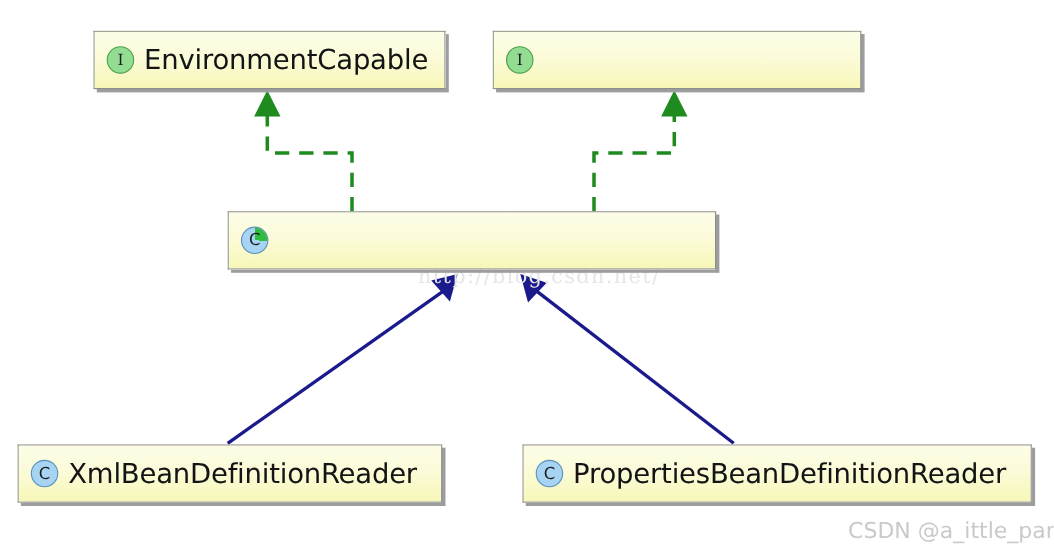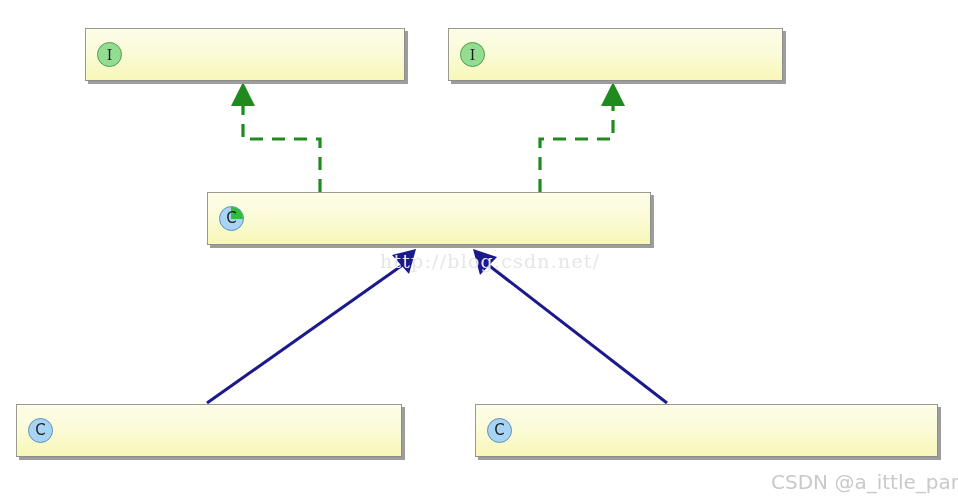--- a/index.html
+++ b/index.html
@@ -93,21 +93,21 @@
     z-index: 2;
     font-family: "DejaVu Sans", "Liberation Sans", sans-serif;
     font-size: 15px;
     color: #1b1b1b;
     line-height: 1;
   }
   
   .watermark-url {
     position: absolute;
     left: 380px;
-    top: 250px;
+    top: 240px;
     font-family: "DejaVu Serif", "Liberation Serif", serif;
     font-size: 19px;
     color: #e6e6e6;
     letter-spacing: 1.2px;
     white-space: nowrap;
     z-index: 2;
   }
   .watermark-credit {
     position: absolute;
     left: 771px;
@@ -147,42 +147,45 @@
       <polygon points="473,249 497,257 480,275" fill="#1a1a8c"></polygon>
     </g>
   </svg>
 
   <div class="watermark-url">http://blog.csdn.net/</div>
 
   <div class="uml-node" style="left:85px; top:28px; width:320px; height:53px;">
     <span class="icon icon-interface">
       <span class="glyph">I</span>
     </span>
+    <span class="uml-label">EnvironmentCapable</span>
   </div>
 
   <div class="uml-node" style="left:448px; top:28px; width:335px; height:53px;">
     <span class="icon icon-interface">
       <span class="glyph">I</span>
     </span>
   </div>
 
   <div class="uml-node" style="left:207px; top:192px; width:444px; height:53px;">
     <span class="icon icon-abstract">
       <span class="arc"></span>
       <span class="glyph">C</span>
     </span>
   </div>
 
   <div class="uml-node" style="left:16px; top:404px; width:386px; height:53px;">
     <span class="icon icon-class">
       <span class="glyph">C</span>
     </span>
+    <span class="uml-label">XmlBeanDefinitionReader</span>
   </div>
 
   <div class="uml-node" style="left:475px; top:404px; width:463px; height:53px;">
     <span class="icon icon-class">
       <span class="glyph">C</span>
     </span>
+    <span class="uml-label">PropertiesBeanDefinitionReader</span>
   </div>
 
   <div class="watermark-credit">CSDN @a_ittle_pan</div>
 
 </div>
 
 </body></html>

